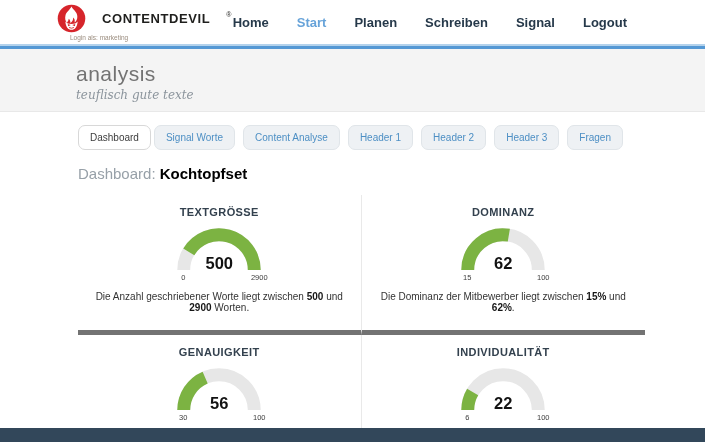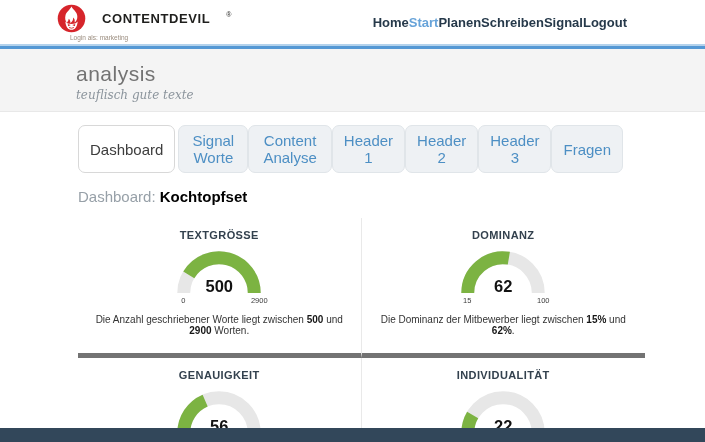--- a/index.html
+++ b/index.html
@@ -11,37 +11,37 @@
     --footer:#32475a; --red:#d6252b; --linkblue:#4d8fc4; --navdark:#26394a;
   }
 
   
   .navbar { height:44px; display:flex; align-items:center; padding:0 78px 0 57px; background:#fff; }
   .brand { display:flex; flex-direction:column; }
   .brand-row { display:flex; align-items:center; gap:16px; text-decoration:none; }
   .brand-name { font-size:13px; font-weight:700; color:#1f1f1d; letter-spacing:0.6px; }
   .brand-reg { font-size:7px; color:#1f1f1d; vertical-align:super; position:relative; top:-4px; }
   .login-as { font-size:6.5px; color:#9a8c7e; margin:1px 0 0 13px; }
-  .nav-links { margin-left:auto; display:flex; align-items:flex-end; }
+  .nav-links { margin-left:auto; display:flex; gap:28px; align-items:flex-end; }
   .nav-link { font-size:13px; font-weight:600; color:var(--navdark); text-decoration:none; }
   .nav-link.active { color:#67a3d9; }
   .blue-rule { height:5px; background:linear-gradient(to bottom, var(--accent-light) 30%, var(--accent) 30%); }
 
   
   .page-header { background:#f4f4f4; border-bottom:1px solid #e8e8e8; padding:13px 0 9px 76px; }
   .page-title { font-size:21px; font-weight:400; color:#737373; letter-spacing:0.5px; }
   .page-subtitle { font-family:"DejaVu Serif", serif; font-style:italic; font-size:12px; color:#8b949c; margin-top:2px; }
 
   
   .tabs { display:flex; align-items:flex-start; margin:13px 82px 0 78px; }
   .tabs-left { display:flex; gap:3px; }
-  .tabs-right { margin-left:auto; display:flex; gap:0; }
+  .tabs-right { margin-left:auto; display:flex; gap:8px; }
   .tab {
     font-family:"Liberation Sans", sans-serif;
-    font-size:15px; padding:6px 11px; border-radius:7px;
+    font-size:10px; padding:6px 11px; border-radius:7px;
     border:1px solid #e0e5e9; background:#eef1f4; color:var(--linkblue); cursor:pointer;
   }
   .tab.active { background:#fff; border-color:#d8d8d8; color:#3d3d3d; }
 
   
   .dash-heading { margin:15px 0 0 78px; font-size:15px; }
   .dash-heading .prefix { color:#97a0a8; font-weight:400; }
   .dash-heading .value { color:#000000; font-weight:700;margin-top:16px; }
 
   

